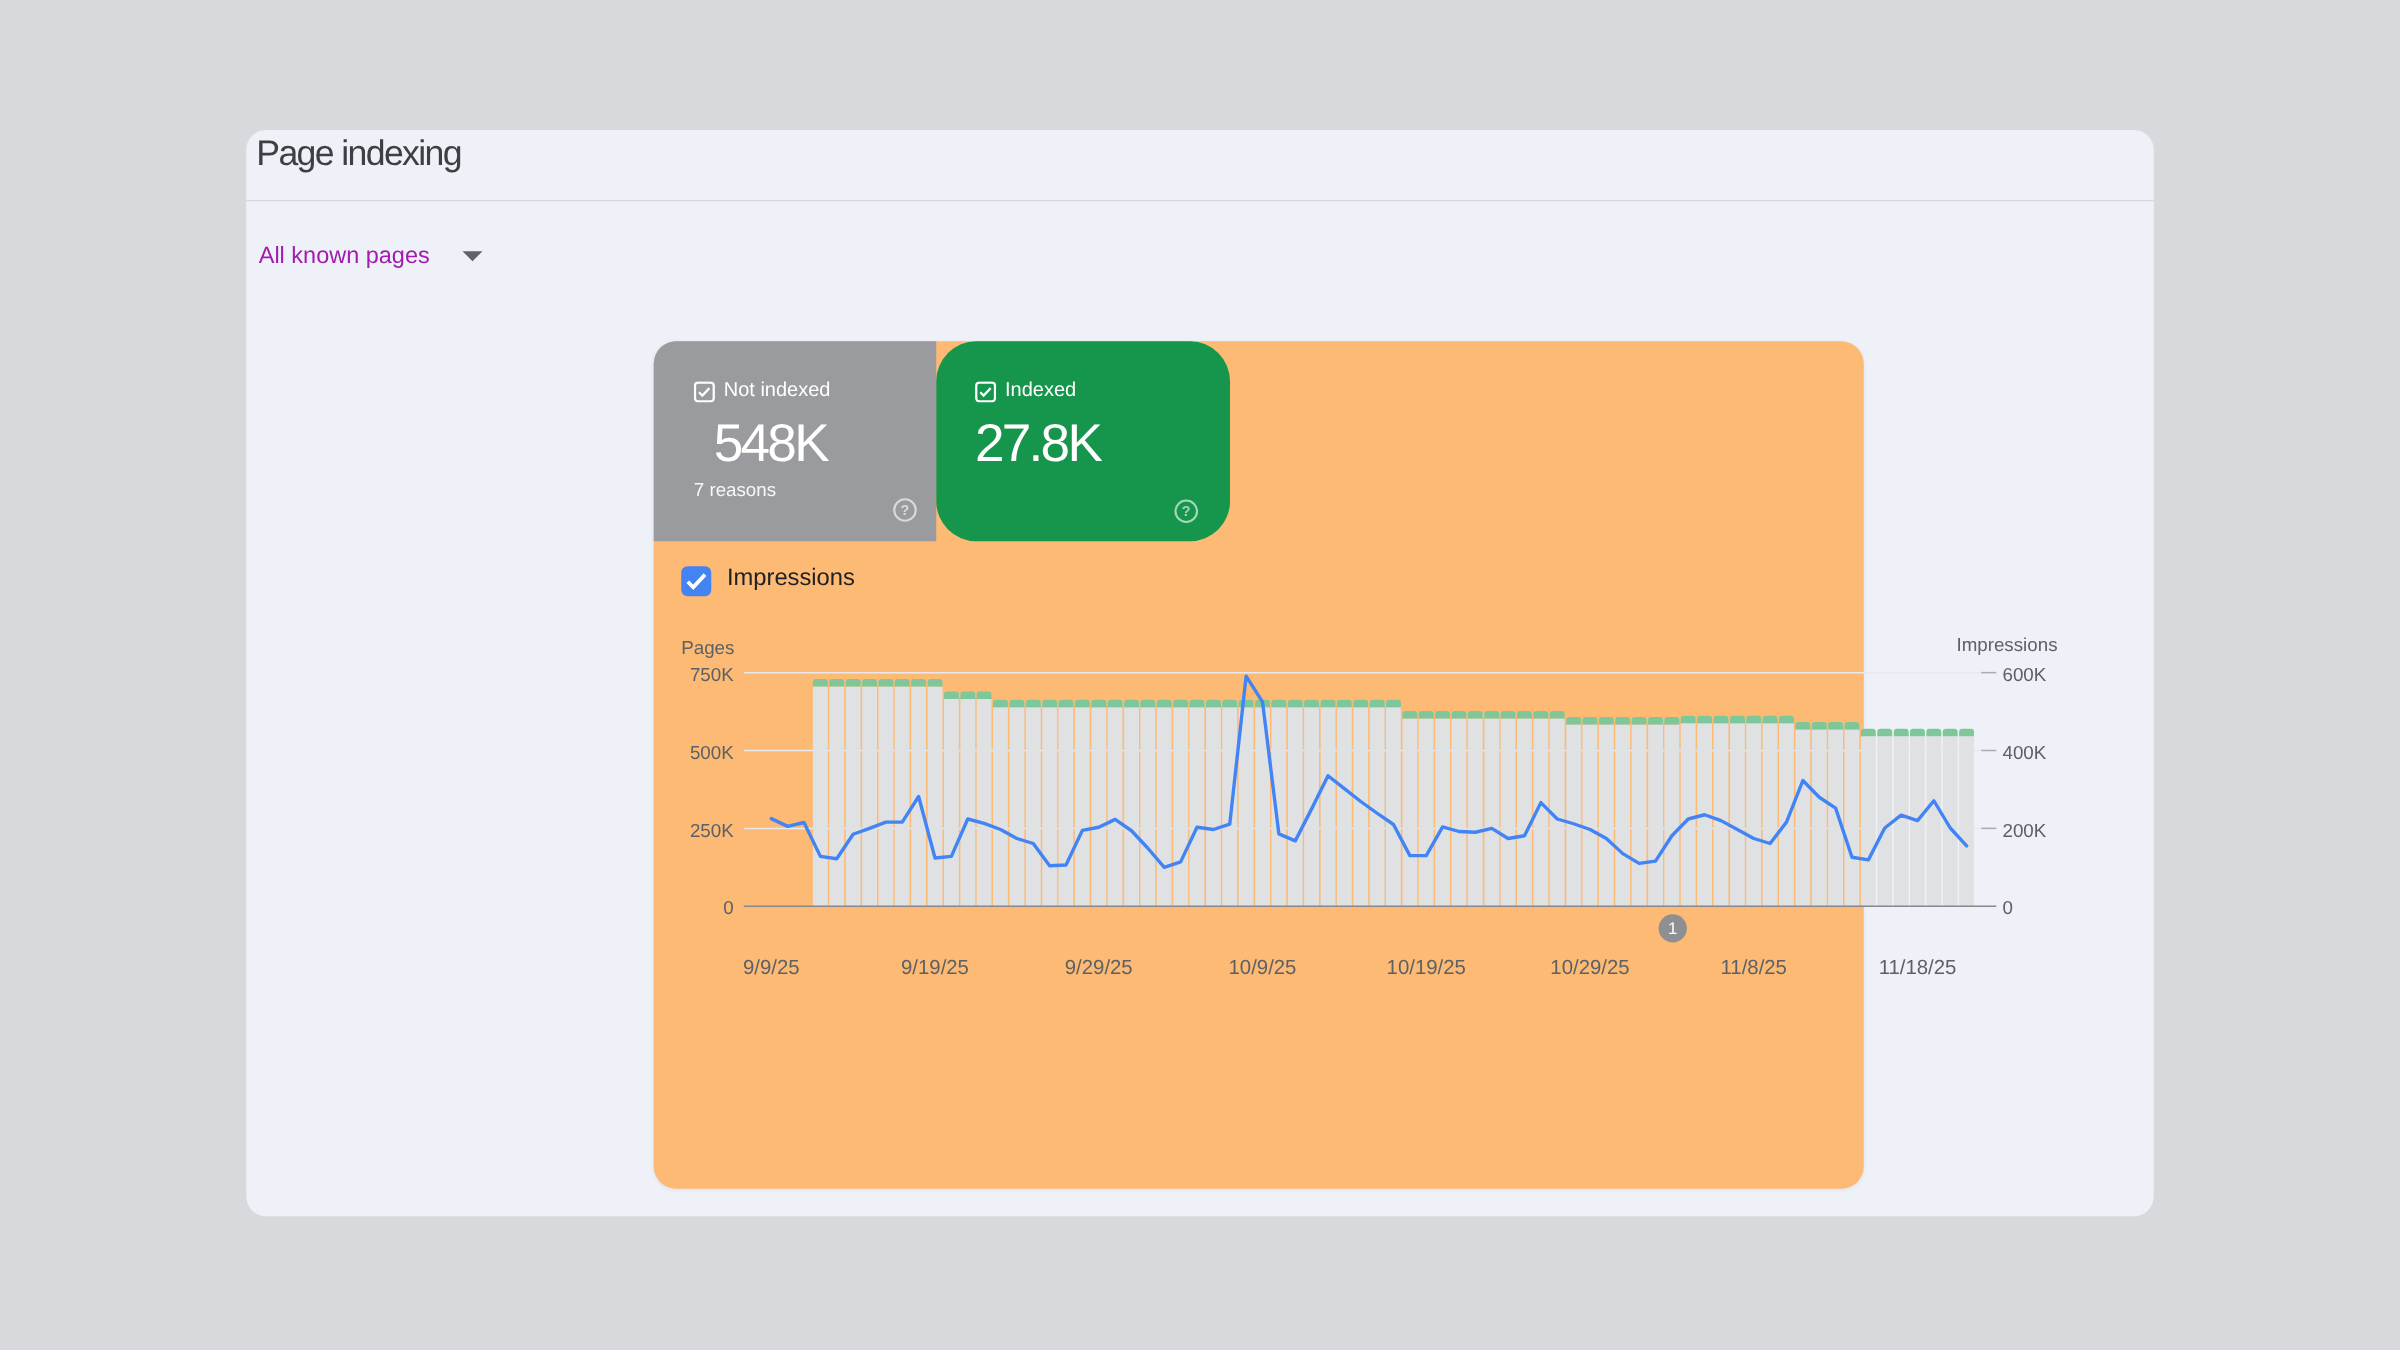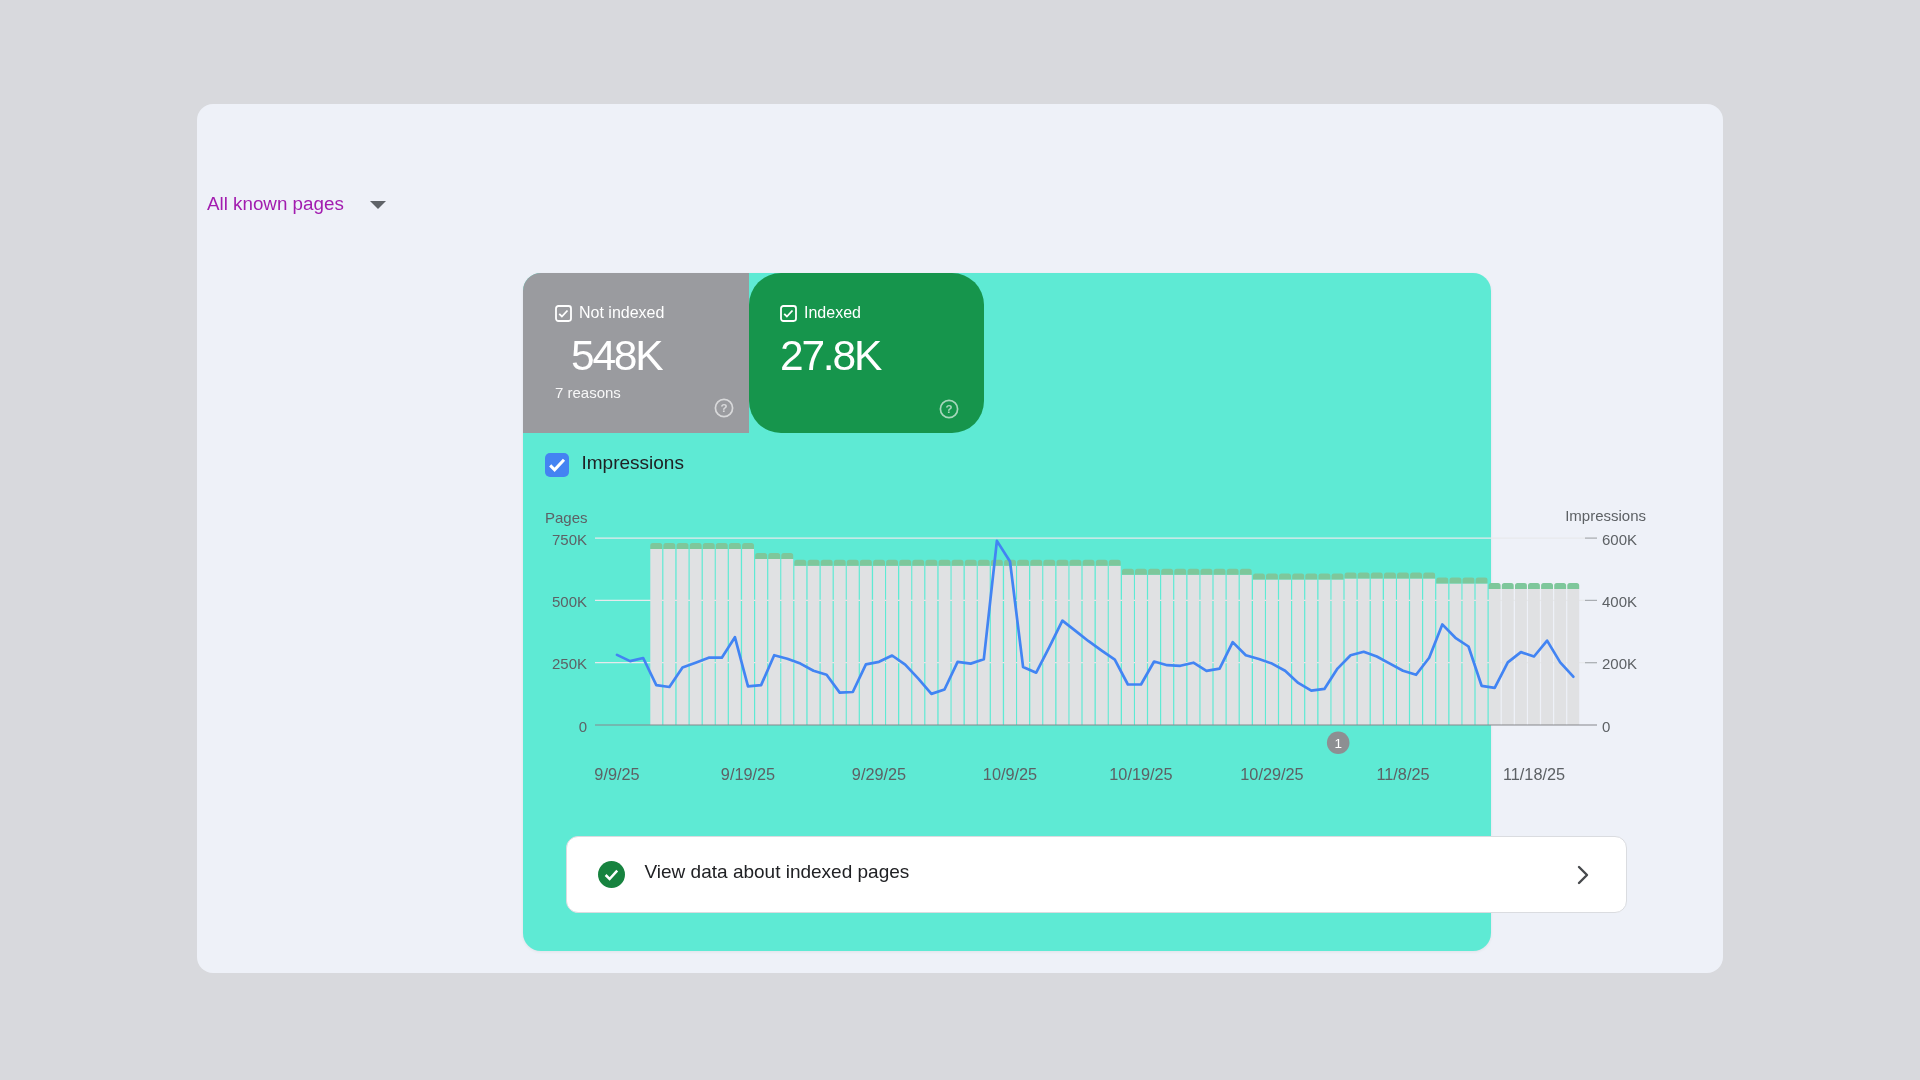--- a/index.html
+++ b/index.html
@@ -8,39 +8,42 @@
   .card { position:absolute; left:197px; top:104px; width:1526px; height:869px;
     background:#eef1f8; border-radius:16px; }
   .hdr { position:absolute; left:0; top:0; width:100%; height:57px;
     border-bottom:1px solid #d7d9dd; }
   .title { position:absolute; left:8px; top:3px; font-size:28.5px; letter-spacing:-1.3px; color:#3c4043; }
   .dd { position:absolute; left:10px; top:88.5px; font-size:18.8px; color:#a21caf; }
   .caret { position:absolute; left:173px; top:96.5px; width:0; height:0;
     border-left:8.5px solid transparent; border-right:8.5px solid transparent;
     border-top:8.5px solid #5f6368; }
   .wcard { position:absolute; left:326px; top:169px; width:968px; height:678px;
-    background:#5eead4; border-radius:18px; box-shadow:0 1px 3px rgba(60,64,67,.08); }
+    background:#fdba74; border-radius:18px; box-shadow:0 1px 3px rgba(60,64,67,.08); }
   .chip { position:absolute; top:0; height:160px; color:#fff;border-radius:32px; }
   .chip.gray { left:0; width:226px; background:#9a9b9f; border-radius:18px 0 0 0; }
   .chip.green { left:226px; width:235px; background:#16954c; }
   .chiplabel { position:absolute; top:31px; font-size:16px; }
   .chipnum { position:absolute; top:59px; font-size:42.5px; letter-spacing:-2.2px; }
   .chipsub { position:absolute; top:110.5px; font-size:15px; color:rgba(255,255,255,.92); }
   .cbx { position:absolute; left:21.5px; top:179.5px; width:24px; height:24px;
     background:#4483f2; border-radius:5px; }
   .imprlab { position:absolute; left:58.5px; top:179px; font-size:19px; color:#202124; }
   .t15 { font-size:15px; font-family:"Liberation Sans",sans-serif; }
   .t16 { font-size:16.3px; font-family:"Liberation Sans",sans-serif; }
   .gd { fill:#5d6165; }
   .btn { position:absolute; left:43px; top:563px; width:1061px; height:77px;
     background:#fff; border:1px solid #dadce0; border-radius:12px; }
   .btntext { position:absolute; left:77.5px; top:23.5px; font-size:19px; color:#202124; }
 </style></head>
 <body>
 <div class="card">
+  <div class="hdr">
+      <div class="title">Page indexing</div>
+    </div>
   <div class="dd">All known pages</div>
   <div class="caret"></div>
   <div class="wcard">
     <div class="chip gray">
       <svg class="abs" style="left:32px;top:32px" width="17" height="17" viewBox="0 0 17 17">
           <rect x="1" y="1" width="15" height="15" rx="2.4" fill="none" stroke="#fff" stroke-width="1.8"></rect>
           <path d="M4.2 8.8l2.7 2.7 5.6-6" fill="none" stroke="#fff" stroke-width="1.8"></path>
         </svg>
       <div class="chiplabel" style="left:56px">Not indexed</div>
       <div class="chipnum" style="left:48px">548K</div>
@@ -91,24 +94,14 @@
 <text x="225.0" y="506.5" text-anchor="middle" class="t16 gd">9/19/25</text>
 <text x="356.0" y="506.5" text-anchor="middle" class="t16 gd">9/29/25</text>
 <text x="487.0" y="506.5" text-anchor="middle" class="t16 gd">10/9/25</text>
 <text x="618.0" y="506.5" text-anchor="middle" class="t16 gd">10/19/25</text>
 <text x="749.0" y="506.5" text-anchor="middle" class="t16 gd">10/29/25</text>
 <text x="880.0" y="506.5" text-anchor="middle" class="t16 gd">11/8/25</text>
 <text x="1011.0" y="506.5" text-anchor="middle" class="t16 gd">11/18/25</text>
 <circle cx="815.2" cy="469.7" r="11.3" fill="#8d8f92"></circle>
 <text x="815.2" y="474.5" text-anchor="middle" font-size="13.5" fill="#ffffff">1</text>
     </svg>
-    <div class="btn">
-      <svg class="abs" style="left:31px;top:24px" width="27" height="27" viewBox="0 0 27 27">
-        <circle cx="13.5" cy="13.5" r="13.5" fill="#17833f"></circle>
-        <path d="M7.6 14l4 4 7.6-8.3" fill="none" stroke="#fff" stroke-width="2.5"></path>
-      </svg>
-      <div class="btntext">View data about indexed pages</div>
-      <svg class="abs" style="left:1009px;top:28px" width="14" height="20" viewBox="0 0 14 20">
-        <path d="M3 2l8 8-8 8" fill="none" stroke="#46494c" stroke-width="2.4" stroke-linecap="round" stroke-linejoin="round"></path>
-      </svg>
-    </div>
   </div>
 </div>
 
 </body></html>

